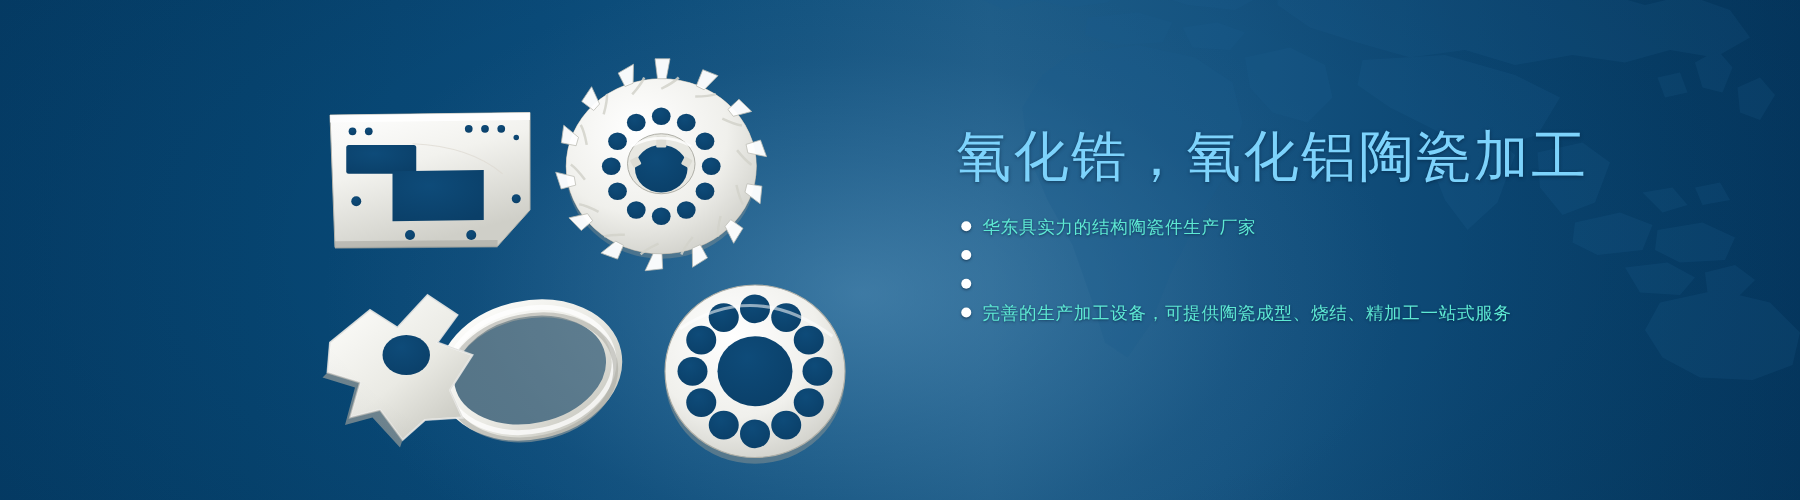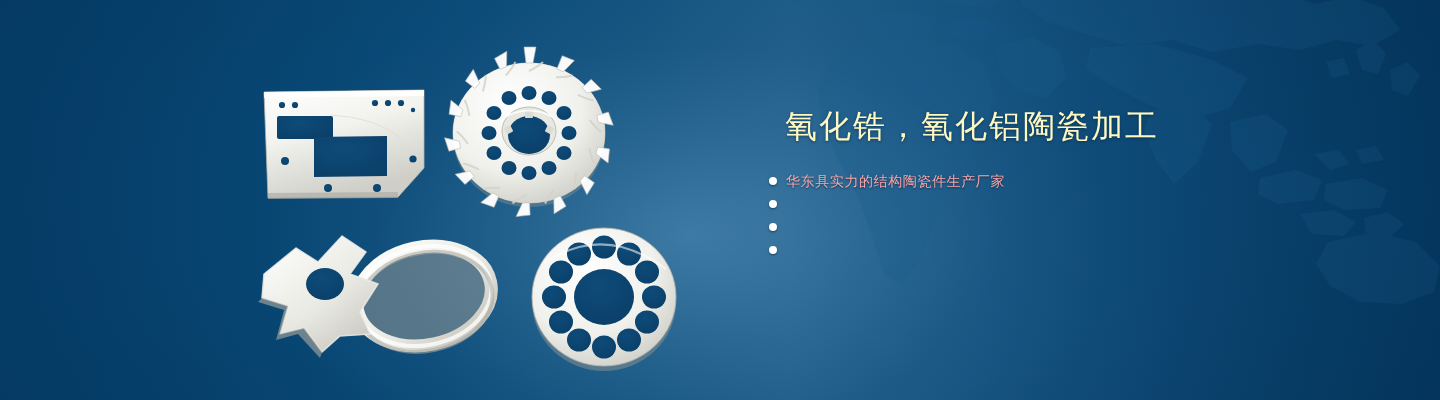--- a/index.html
+++ b/index.html
@@ -66,28 +66,27 @@
   }
   .products svg{ width:100%; height:100%; display:block; }
 
   
   .copy{
     position:absolute;
     left:765px; top:104px;
     width:560px;
   }
   .headline{
-    font-size:32px;
+    font-size:44px;
     line-height:44px;
     letter-spacing:2px;
-    color:#fef9c3;
+    color:#7dd3fc;
     font-weight:400;
     text-shadow:0 1px 3px rgba(0,25,50,0.55);
     white-space:nowrap;
-    margin-left:20px;
   }
   .bullets{
     margin-top:22px;
     list-style:none;
   }
   .bullet{
     display:flex;
     align-items:center;
     height:22px;
     margin-bottom:1px;
@@ -97,21 +96,21 @@
     border-radius:50%;
     background:#ffffff;
     flex:0 0 8px;
     margin-right:9px;
     margin-left:4px;
     box-shadow:0 1px 2px rgba(0,20,40,0.5);
   }
   .btext{
     font-size:14px;
     line-height:22px;
-    color:#fca5a5;
+    color:#5eead4;
     letter-spacing:0.6px;
     white-space:nowrap;
     text-shadow:0 1px 2px rgba(0,25,50,0.6);
   }
 </style>
 </head>
 <body>
 
 <div id="banner">
 
@@ -325,17 +324,18 @@
         <span class="btext">华东具实力的结构陶瓷件生产厂家</span>
       </li>
       <li class="bullet">
         <span class="dot"></span>
       </li>
       <li class="bullet">
         <span class="dot"></span>
       </li>
       <li class="bullet">
         <span class="dot"></span>
+        <span class="btext">完善的生产加工设备，可提供陶瓷成型、烧结、精加工一站式服务</span>
       </li>
     </ul>
   </div>
 
 </div>
 
 </body></html>

